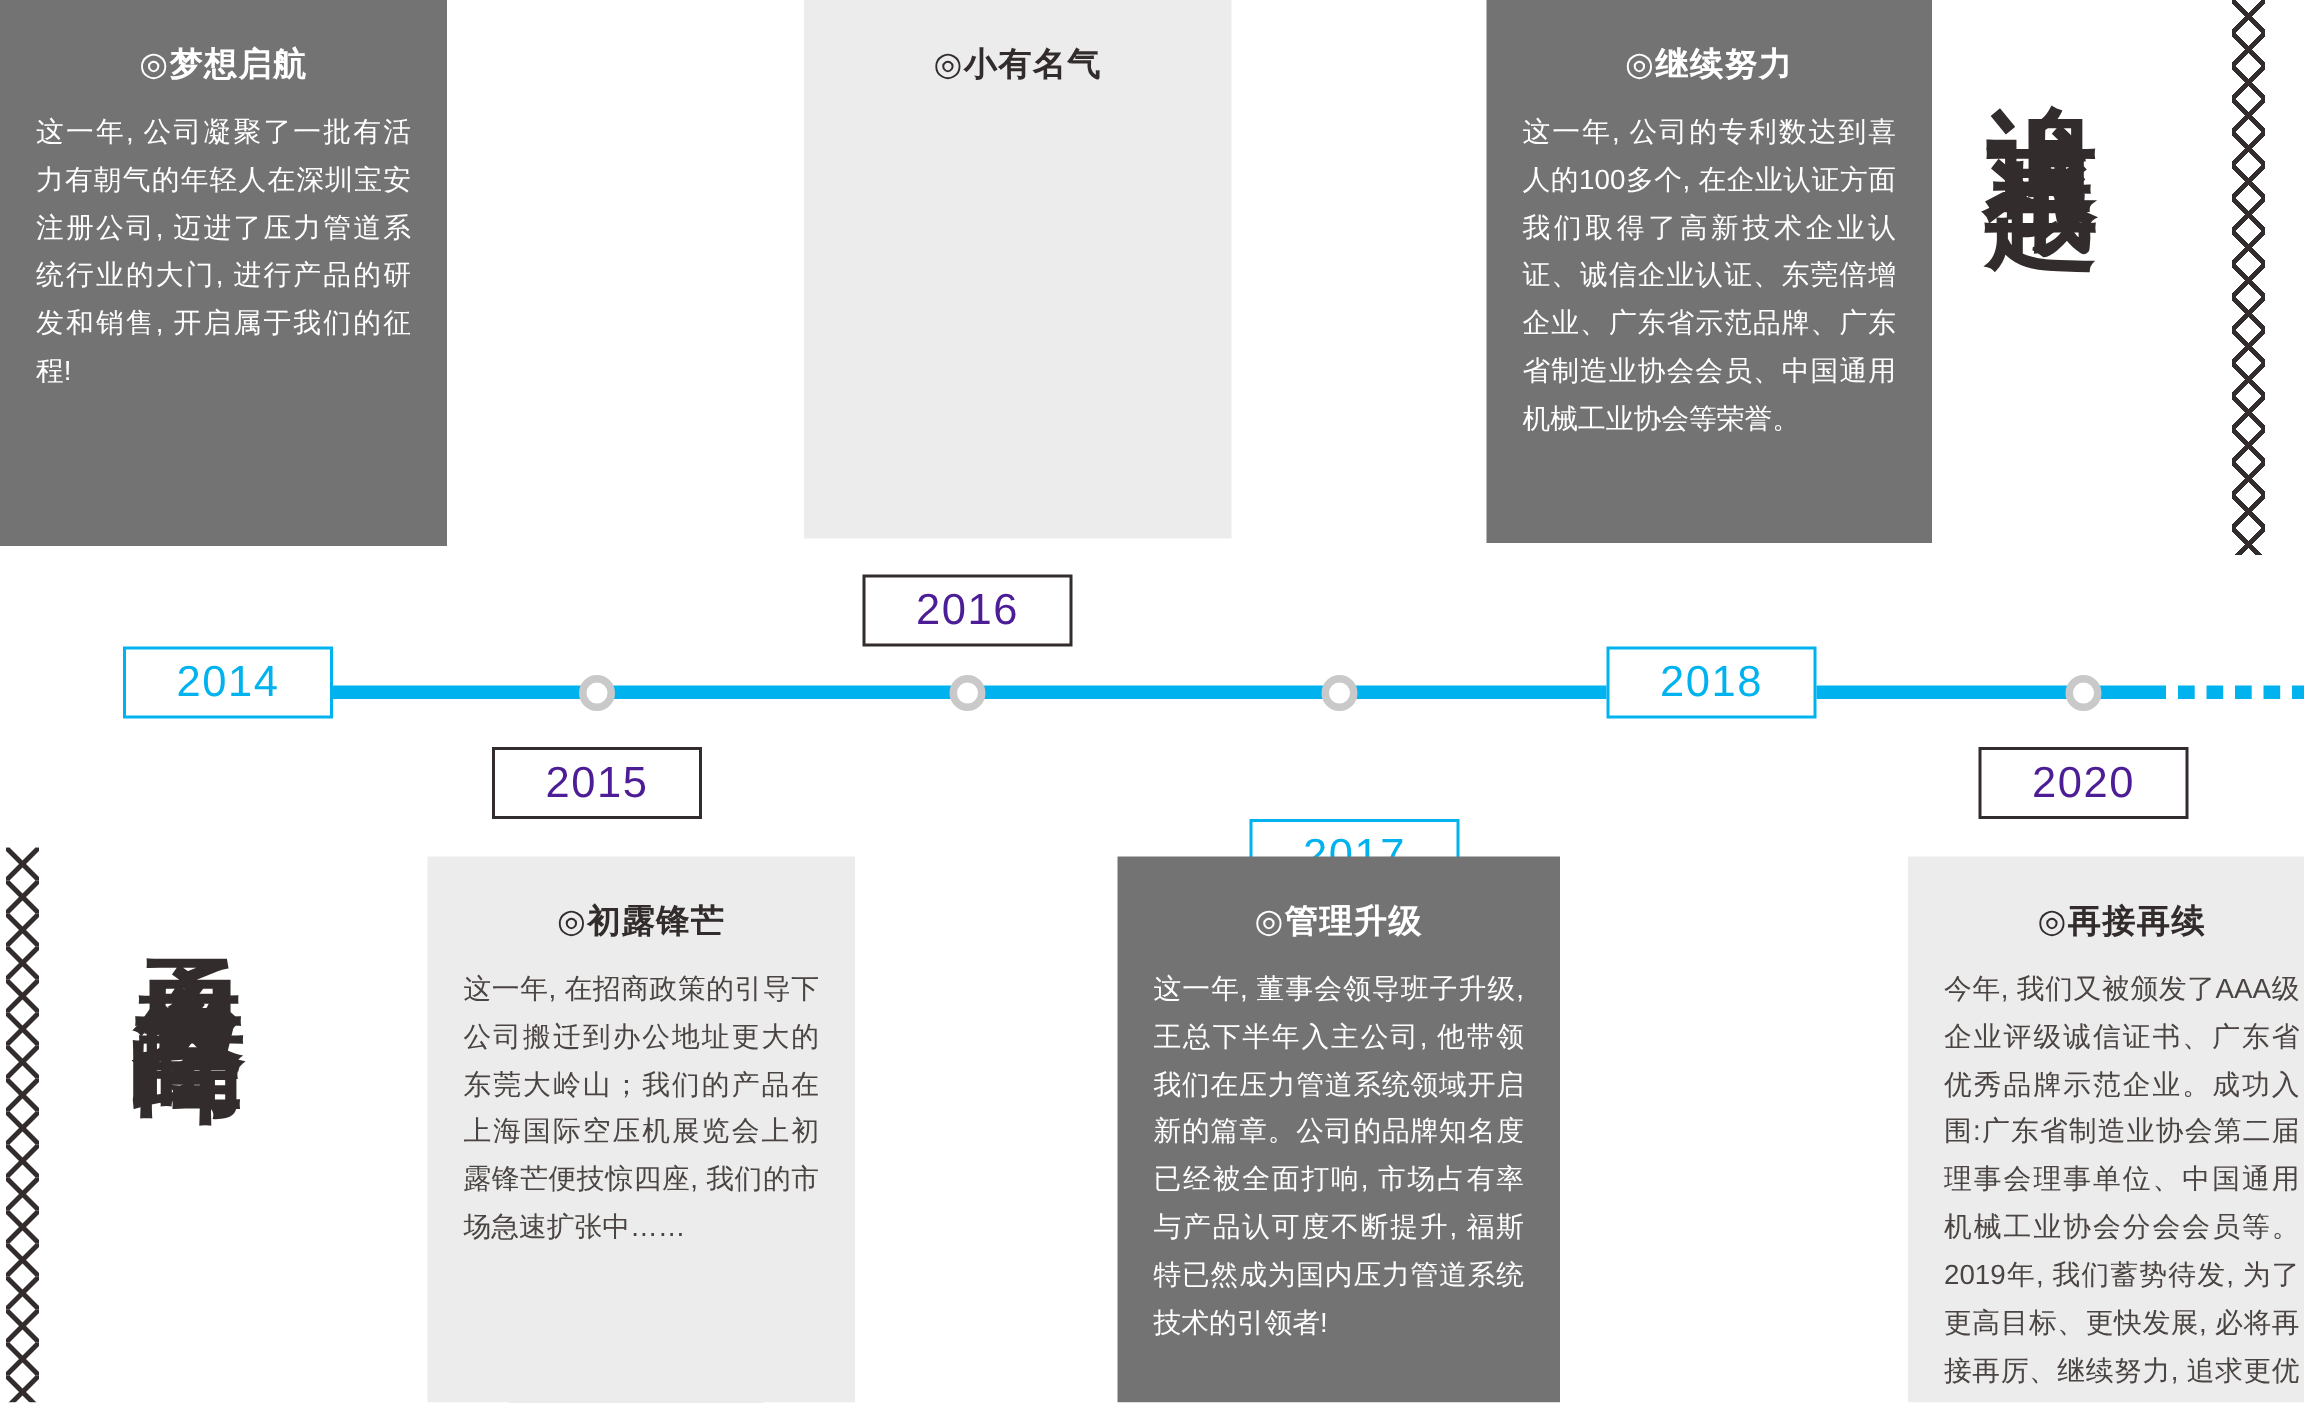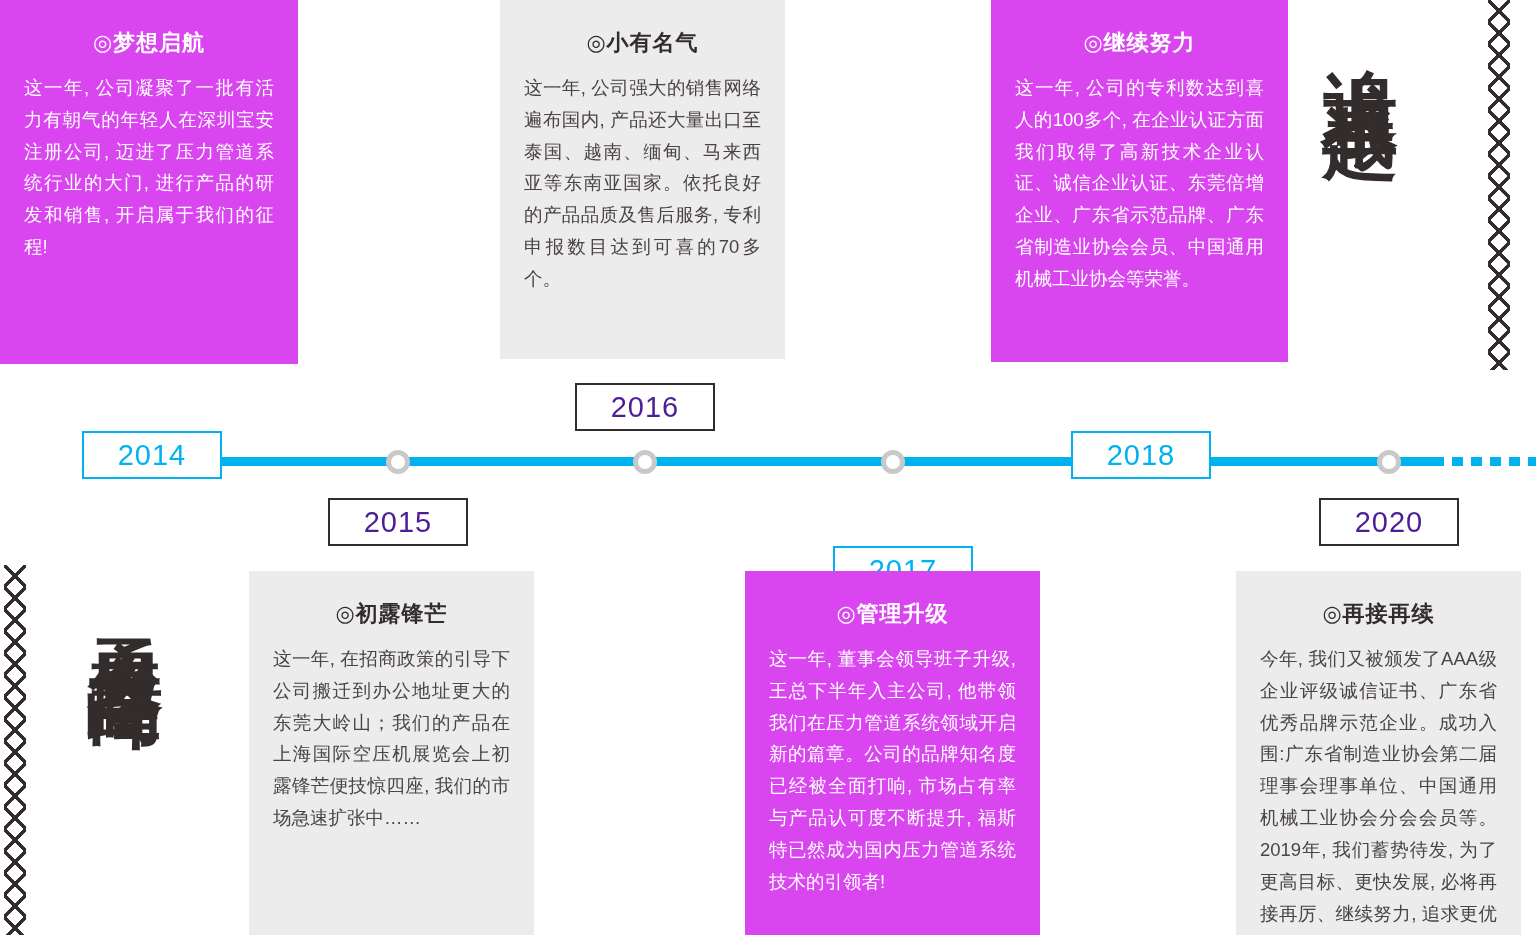--- a/index.html
+++ b/index.html
@@ -10,24 +10,24 @@
     overflow:hidden;
   }
   #stage { position:relative; width:1536px; height:935px; }
 
   
   .card {
     position:absolute;
     padding:28px 24px 18px 24px;
     display:flex; flex-direction:column; align-items:center;
   }
-  .card.cyan  { background:#d946ef; }
+  .card.cyan  { background:#737373; }
   .card.cyan .card-title { color:#ffffff; }
   .card.cyan .card-body  { color:#ffffff; }
-  .card.gray  { background:#ececec; }
+  .card.gray  { background:#ececec;margin-left:36px; }
   .card.gray .card-title { color:#332c2c; }
   .card.gray .card-body  { color:#4a4442; }
 
   .card-title {
     font-size:22px; font-weight:bold; letter-spacing:1px;
     margin-bottom:14px; white-space:nowrap; text-align:center;
   }
   .card-body {
     font-size:18.5px; line-height:1.72;
     text-align:justify; text-align-last:left;
@@ -95,21 +95,20 @@
     <div class="card-title">
       <span>◎</span><span>梦想启航</span>
     </div>
     <div class="card-body">这一年, 公司凝聚了一批有活力有朝气的年轻人在深圳宝安注册公司, 迈进了压力管道系统行业的大门, 进行产品的研发和销售, 开启属于我们的征程!</div>
   </div>
 
   <div class="card gray" style="left:500px; top:0px; width:285px; height:359px;">
     <div class="card-title">
       <span>◎</span><span>小有名气</span>
     </div>
-    <div class="card-body">这一年, 公司强大的销售网络遍布国内, 产品还大量出口至泰国、越南、缅甸、马来西亚等东南亚国家。依托良好的产品品质及售后服务, 专利申报数目达到可喜的70多个。</div>
   </div>
 
   <div class="card cyan" style="left:991px; top:0px; width:297px; height:362px;">
     <div class="card-title">
       <span>◎</span><span>继续努力</span>
     </div>
     <div class="card-body">这一年, 公司的专利数达到喜人的100多个, 在企业认证方面我们取得了高新技术企业认证、诚信企业认证、东莞倍增企业、广东省示范品牌、广东省制造业协会会员、中国通用机械工业协会等荣誉。</div>
   </div>
 
   <div class="vtitle" style="right:136px; top:8px;">追求卓越</div>

